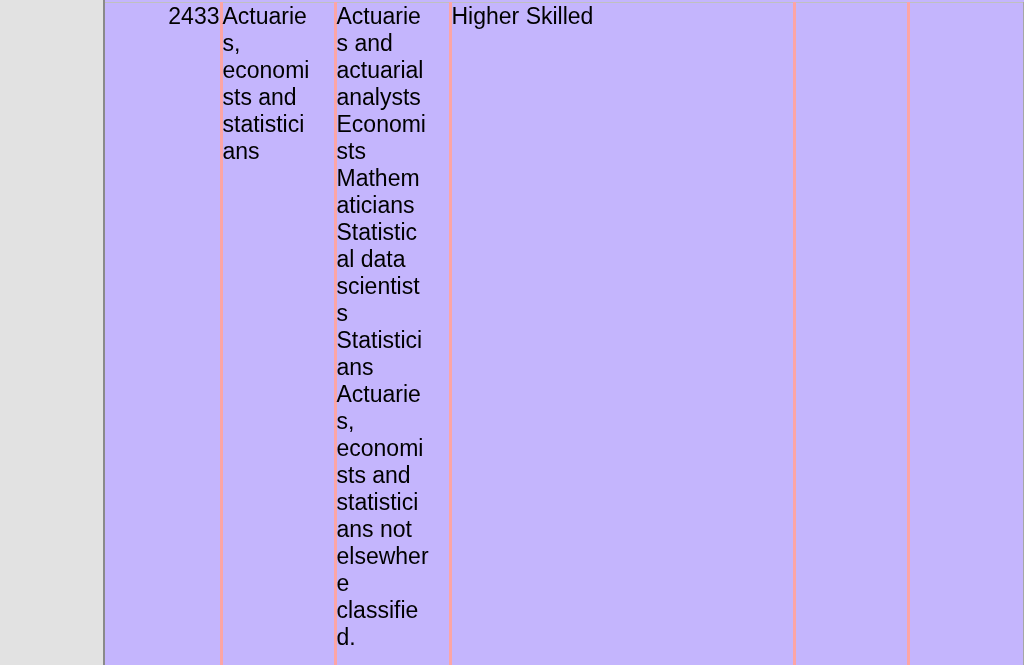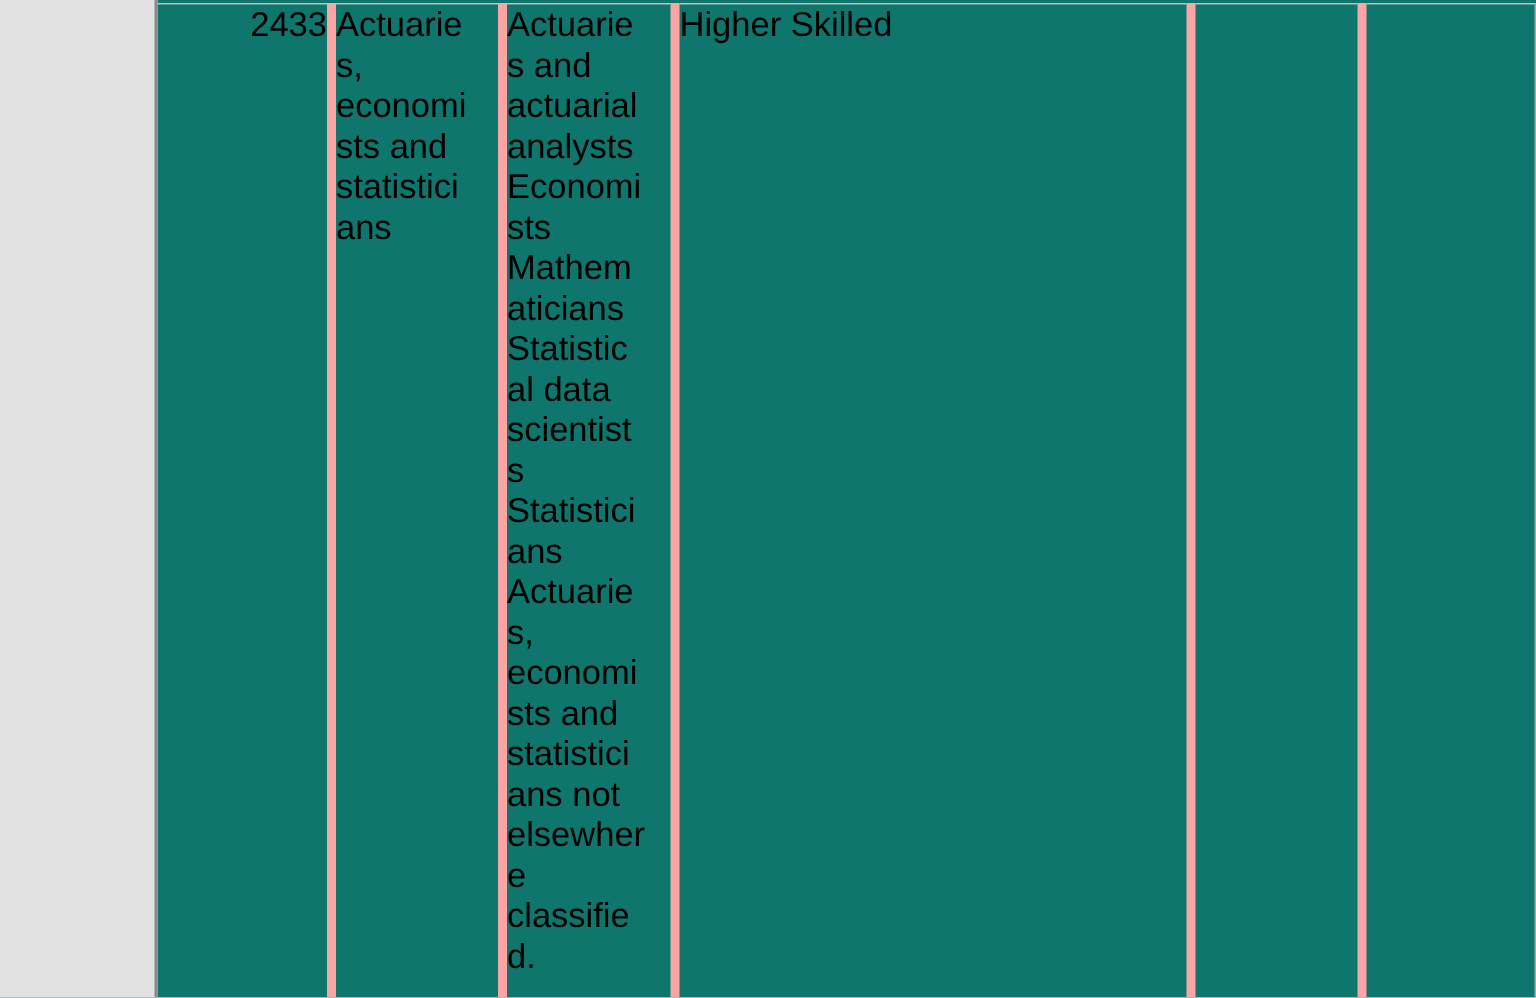--- a/index.html
+++ b/index.html
@@ -6,21 +6,21 @@
     margin: 0;
     padding: 0;
     background: #ffffff;
     font-family: "Liberation Sans", "DejaVu Sans", sans-serif;
   }
   #screen {
     position: relative;
     width: 1024px;
     height: 665px;
     overflow: hidden;
-    background: #0f766e;
+    background: #c4b5fd;
   }
   .sidebar {
     position: absolute;
     left: 0;
     top: 0;
     width: 103px;
     height: 665px;
     background: #e2e2e2;
     border-right: 2px solid #8a8a8a;
     box-sizing: content-box;
@@ -29,21 +29,21 @@
     position: absolute;
     left: 105px;
     top: 2px;
     width: 918px;
     height: 663px;
     border-collapse: collapse;
     table-layout: fixed;
   }
   table.grid td {
     vertical-align: top;
-    border-left: 6px solid #fca5a5;
+    border-left: 3px solid #fca5a5;
     border-top: 1px solid #c0c0c0;
     padding: 0;
     font-size: 23px;
     line-height: 27px;
     color: #000000;
   }
   table.grid td:first-child { border-left: none; }
   table.grid td:last-child { border-right: 1px solid #a6a6a6; }
   td.code-cell {
     text-align: right;

